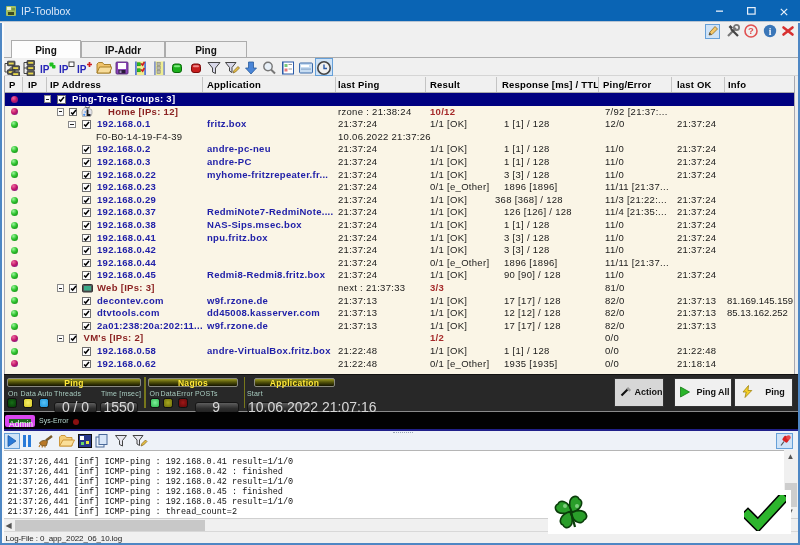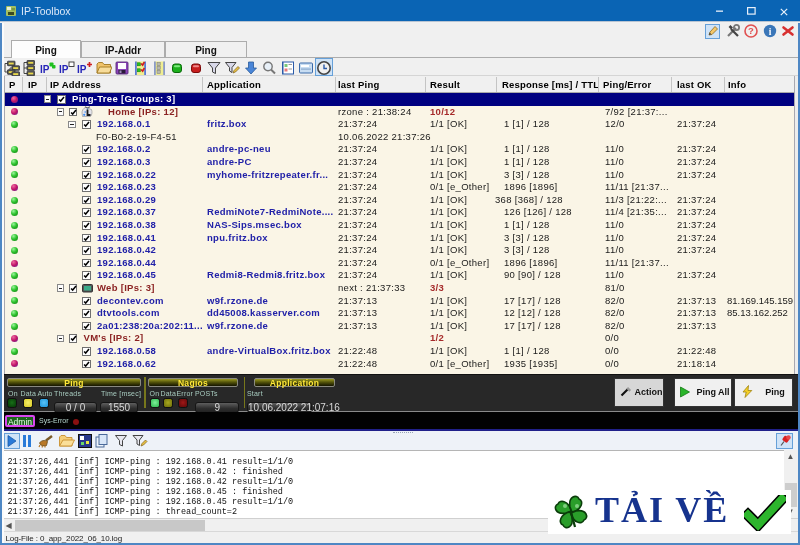--- a/index.html
+++ b/index.html
@@ -46,26 +46,26 @@
 .chkb{position:absolute;width:8.8px;height:8.8px;background:#fff;border:1px solid #707070}
 .chkb svg{display:block;margin:0 0 0 0}
 .tic{position:absolute}
 
 #dpanel{position:absolute;left:2.5px;top:374px;width:795px;height:36.5px;background:#282828;border-top:1.5px solid #111}
 #dpanel-edge{position:absolute;left:2.5px;top:410.5px;width:795px;height:1.5px;background:#8a8a8a}
 .gband{position:absolute;top:377.5px;height:9px;background:linear-gradient(#9a9a22 0%,#55550a 45%,#141400 100%);border:1px solid #8a8a80;border-radius:2px}
 .gband b{position:absolute;width:100%;text-align:center;top:-0.5px;font-size:8.5px;color:#ffe838;letter-spacing:0.3px}
 .plbl{position:absolute;top:389.5px;font-size:7px;color:#a8ccc0;white-space:nowrap;letter-spacing:0.2px}
 .pled{position:absolute;top:398px;width:10px;height:10px;border-radius:2.5px;border:1px solid #111}
-.pfld{position:absolute;top:402px;height:10.5px;background:linear-gradient(#5e5e5e,#2e2e2e 60%,#222);border:1px solid #151515;border-radius:3px;color:#d8d8d8;font-size:10px;text-align:center;line-height:9px;white-space:nowrap}
+.pfld{position:absolute;top:402px;height:10.5px;background:linear-gradient(#5e5e5e,#2e2e2e 60%,#222);border:1px solid #151515;border-radius:3px;color:#d8d8d8;font-size:14px;text-align:center;line-height:9px;white-space:nowrap}
 .vsep{position:absolute;top:377px;width:1.5px;height:31px;background:#77771c}
 .pbtn{position:absolute;top:377.5px;height:29px;border:1px solid #333;background:#f0f0f0;font-size:10px;font-weight:bold;color:#111;text-align:center}
 
 #abar{position:absolute;left:2.5px;top:412px;width:795px;height:17px;background:#020202}
-#adminbtn{position:absolute;left:5px;top:415px;width:30px;height:12px;background:#1c641c;border:2px solid #d946ef;border-radius:2px;color:#e8ffe8;font-size:8.5px;text-align:center;line-height:10px}
+#adminbtn{position:absolute;left:5px;top:415px;width:30px;height:12px;background:#1c641c;border:4px solid #d946ef;border-radius:2px;color:#e8ffe8;font-size:8.5px;text-align:center;line-height:10px}
 #syserr{position:absolute;left:39px;top:417px;color:#b8d8d0;font-size:7px}
 #syserrdot{position:absolute;left:72.5px;top:418.5px;width:6px;height:6px;border-radius:50%;background:#8a1010}
 #bluline{position:absolute;left:2.5px;top:429px;width:795px;height:2px;background:#20208a}
 
 #ltb{position:absolute;left:2.5px;top:431px;width:795px;height:18.5px;background:#eef2f8}
 
 #log{position:absolute;left:2.5px;top:449.5px;width:781px;height:68.5px;background:#fff;border-top:1px solid #b5b5b5;font-family:"Liberation Mono",monospace;font-size:8.5px;color:#111;line-height:10px;padding:6px 0 0 5px;white-space:pre}
 
 #vsb{position:absolute;left:783.5px;top:449.5px;width:14px;height:68.5px;background:#f0f0f0}
 #vsb .arr{position:absolute;left:0;width:14px;height:13px;color:#555;font-size:8px;text-align:center;line-height:13px}
@@ -312,21 +312,21 @@
       <path d="M1.1 3.4 L2.7 5.1 L6 1.1" stroke="#000" stroke-width="1.5" fill="none"></path>
     </svg>
   </div>
 <div class="ct ip" style="left:97px;top:118.2px">192.168.0.1</div>
 <div class="ct ip" style="left:207px;top:118.2px">fritz.box</div>
 <div class="ct tm" style="left:338px;top:118.2px">21:37:24</div>
 <div class="ct tm" style="left:430px;top:118.2px">1/1 [OK]</div>
 <div class="ct tm" style="left:504px;top:118.2px">1 [1] / 128</div>
 <div class="ct tm" style="left:605px;top:118.2px">12/0</div>
 <div class="ct tm" style="left:677px;top:118.2px">21:37:24</div>
-<div class="ct mac" style="left:96px;top:130.8px">F0-B0-2-19-F4-51</div>
+<div class="ct mac" style="left:96px;top:130.8px">F0-B0-14-19-F4-39</div>
 <div class="ct tm" style="left:338px;top:130.8px">10.06.2022 21:37:26</div>
 <i class="led ledg" style="top:146.2px"></i>
 <div class="chkb" style="left:82px;top:145.3px">
     <svg width="7" height="7" viewBox="0 0 7 7">
       <path d="M1.1 3.4 L2.7 5.1 L6 1.1" stroke="#000" stroke-width="1.5" fill="none"></path>
     </svg>
   </div>
 <div class="ct ip" style="left:97px;top:143.4px">192.168.0.2</div>
 <div class="ct ip" style="left:207px;top:143.4px">andre-pc-neu</div>
 <div class="ct tm" style="left:338px;top:143.4px">21:37:24</div>
@@ -674,18 +674,17 @@
 <path d="M19 18 C17 8 8 6 6 11 C1 13 3 22 14 20 Z" transform="rotate(90 19 19)"></path>
 <path d="M19 18 C17 8 8 6 6 11 C1 13 3 22 14 20 Z" transform="rotate(180 19 19)"></path>
 <path d="M19 18 C17 8 8 6 6 11 C1 13 3 22 14 20 Z" transform="rotate(270 19 19)"></path>
 <path d="M19 19 L23 34" fill="none" stroke-width="2.2"></path>
 </g>
 <g fill="#7fd07f" stroke="none">
         <circle cx="13" cy="13" r="2"></circle>
         <circle cx="25" cy="13" r="2"></circle>
       </g>
 </svg>
-<div id="wmtxt">TẢI VỀ</div>
 <svg style="position:absolute;left:196px;top:5px" width="42" height="36" viewBox="0 0 42 36">
       <path d="M4 20 L14 30 L38 4" fill="none" stroke="#000" stroke-width="11" stroke-linecap="square"></path>
       <path d="M4 20 L14 30 L38 4" fill="none" stroke="#2db52d" stroke-width="8" stroke-linecap="square"></path>
     </svg>
 </div>
 
 </body></html>

